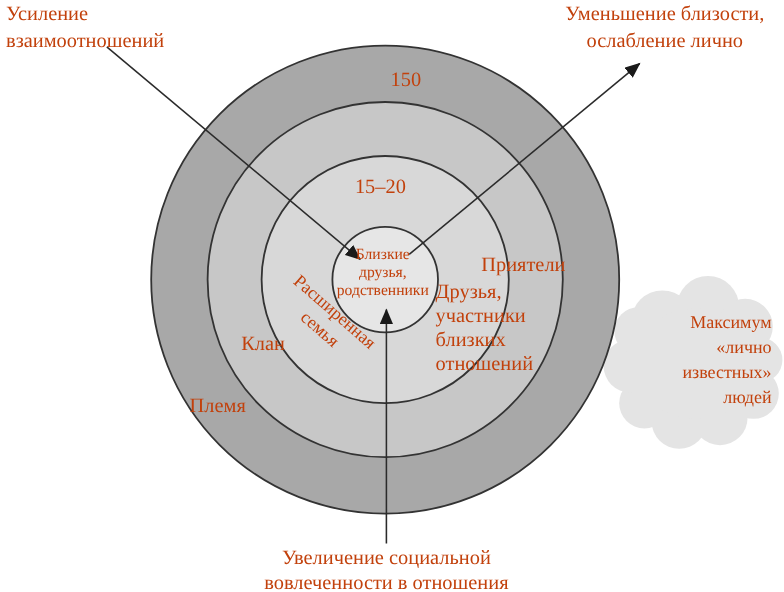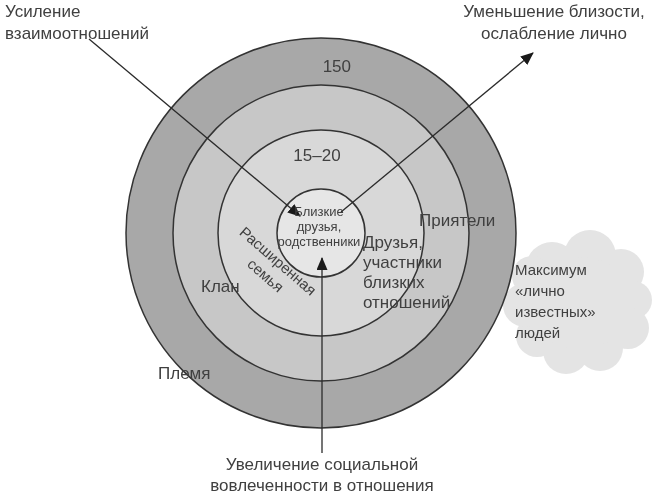--- a/index.html
+++ b/index.html
@@ -1,38 +1,38 @@
 <!DOCTYPE html>
 <html><head>
 <meta charset="utf-8">
 <style>
   html,body{margin:0;padding:0;background:#fff;}
   .stage{
     position:relative;width:653px;height:493px;background:#fff;overflow:hidden;
-    font-family:Liberation Sans, sans-serif;color:#404040;
+    font-family:Liberation Serif, serif;color:#c2410c;
   }
   .stage svg{position:absolute;left:0;top:0;}
   .lbl{position:absolute;white-space:pre-line;}
   .lbl-topleft{left:5px;top:1px;font-size:17px;line-height:22px;text-align:left;}
   .lbl-topright{left:455px;top:1px;width:198px;font-size:17px;line-height:22px;text-align:center;}
   .lbl-bottom{left:142px;top:454px;width:360px;font-size:17px;line-height:21px;text-align:center;}
   .count{position:absolute;font-size:17px;text-align:center;}
   .count-150{left:291px;top:57px;width:60px;text-align:right;}
   .count-45{left:281px;top:101px;width:80px;}
   .count-15{left:277px;top:146px;width:80px;}
   .zone{position:absolute;font-size:17px;}
   .zone-acq{left:451px;top:146px;}
-  .zone-pals{left:419px;top:211px;}
+  .zone-pals{left:401px;top:211px;}
   .zone-friends{left:363px;top:233px;font-size:17px;line-height:20px;text-align:left;}
   .zone-family{left:212px;top:249px;width:120px;font-size:15px;line-height:19px;text-align:center;
                transform:rotate(41deg);transform-origin:50% 50%;}
   .zone-clan{left:201px;top:277px;}
-  .zone-tribe{left:158px;top:328px;margin-top:36px;}
+  .zone-tribe{left:158px;top:328px;}
   .core-label{left:264px;top:204px;width:110px;font-size:13px;line-height:15px;text-align:center;}
-  .cloud-label{left:515px;top:259px;width:128px;font-size:15px;line-height:21px;text-align:left;}
+  .cloud-label{left:515px;top:259px;width:128px;font-size:15px;line-height:21px;text-align:right;}
 </style>
 </head>
 <body>
 
 <div class="stage">
 
   <svg width="653" height="493" viewBox="0 0 653 493">
     <defs>
       <marker id="ah" markerUnits="userSpaceOnUse" markerWidth="14" markerHeight="11" refX="12" refY="5.5" orient="auto">
         <path d="M0,0 L13,5.5 L0,11 z" fill="#1a1a1a"></path>

